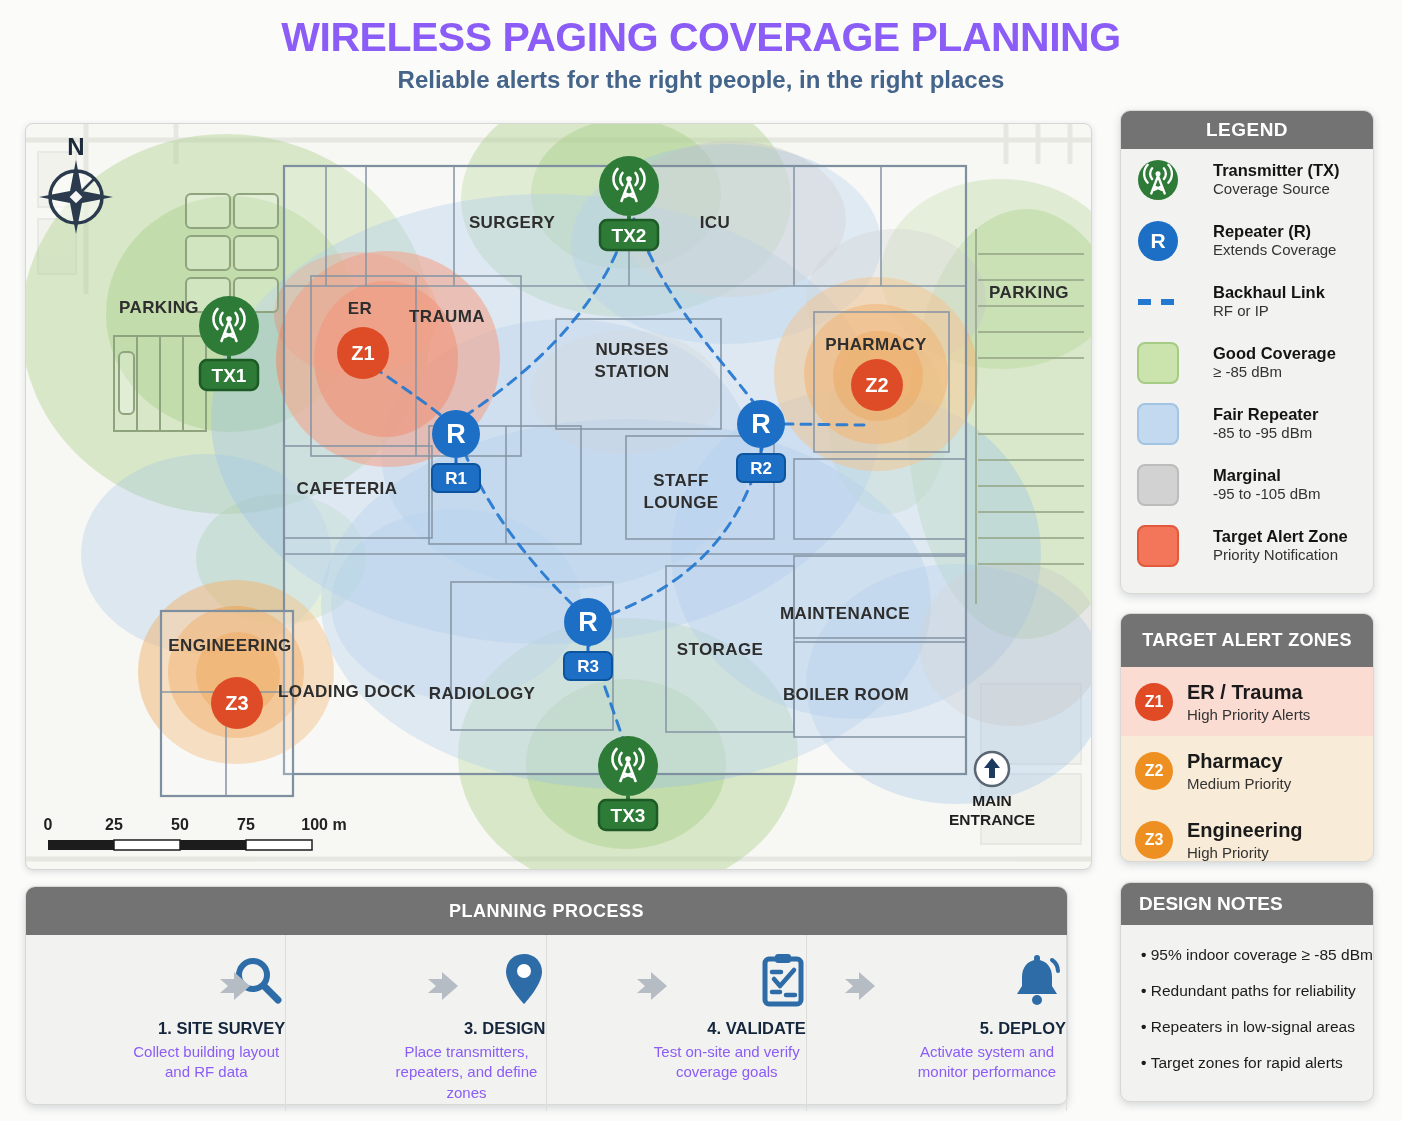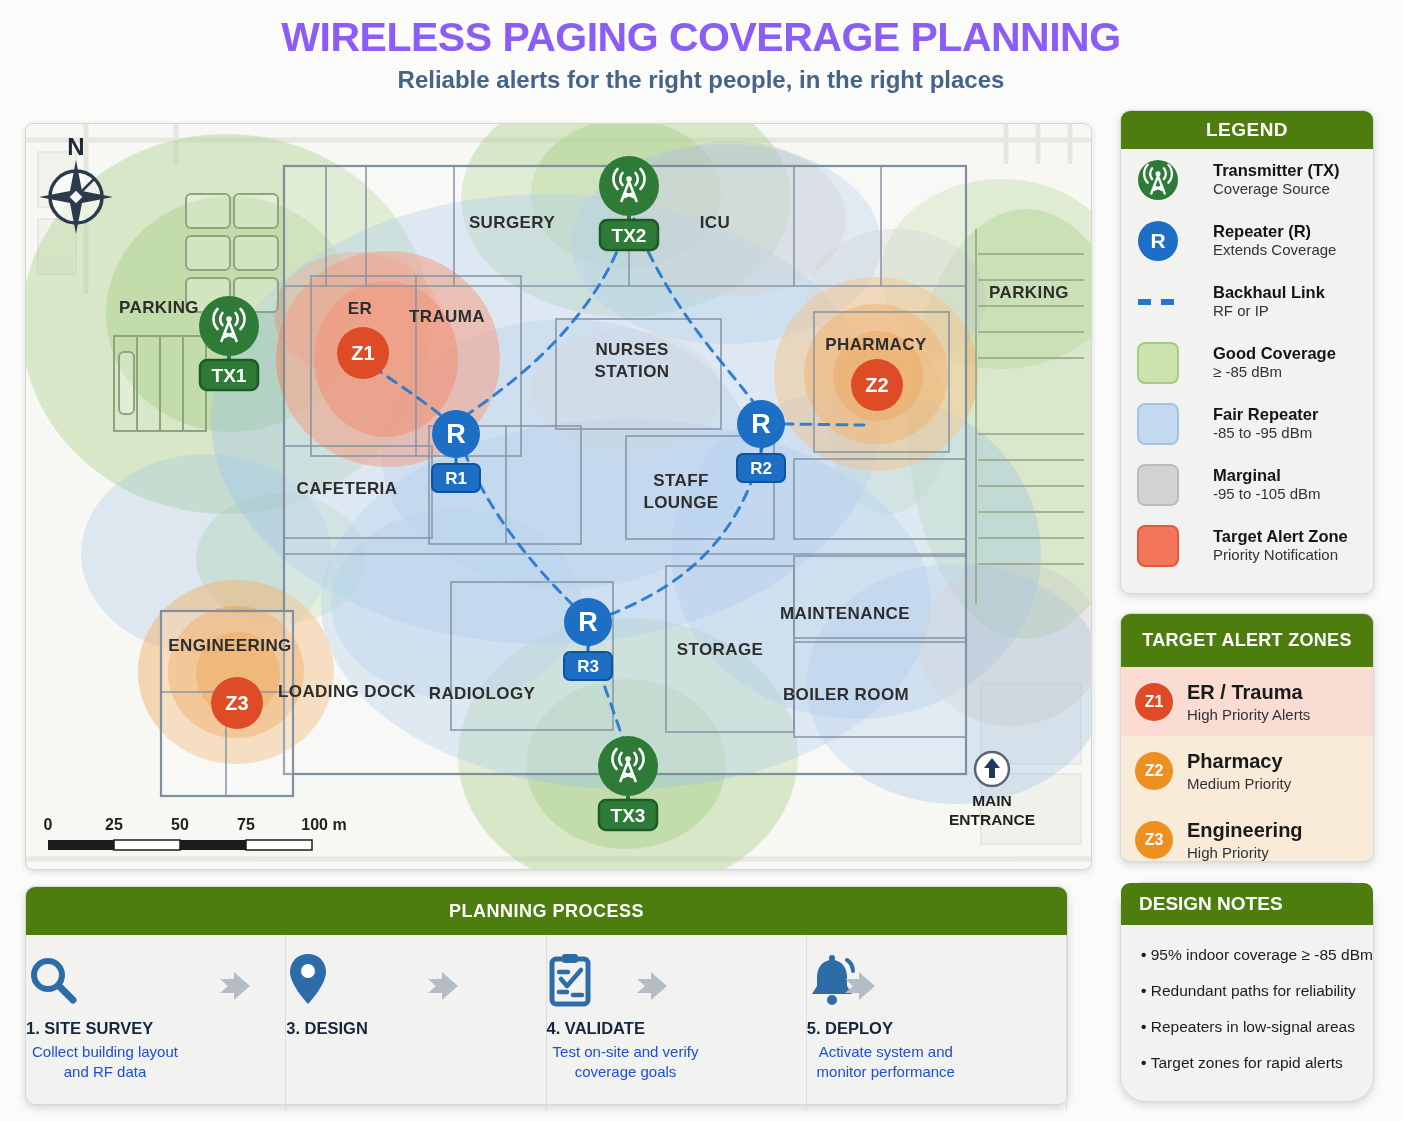--- a/index.html
+++ b/index.html
@@ -6,21 +6,21 @@
   .canvas{position:relative;width:1402px;height:1121px;background:#fbfbfa;overflow:hidden;
           font-family:"Liberation Sans","DejaVu Sans",sans-serif;}
   
   .title{position:absolute;left:0;top:14px;width:100%;text-align:center;
          font-size:41px;font-weight:800;letter-spacing:-.5px;color:#8b5cf6;}
   .subtitle{position:absolute;left:0;top:66px;width:100%;text-align:center;
             font-size:24px;font-weight:600;color:#44648a;}
   
   .panel{position:absolute;background:#f2f2f0;border:1px solid #d8d8d4;border-radius:10px;
          box-shadow:0 3px 8px rgba(40,50,60,.18);}
-  .panel-header{background:#4d7c0f;color:#fff;font-weight:700;text-align:left;
+  .panel-header{background:#737373;color:#fff;font-weight:700;text-align:left;
                 border-radius:9px 9px 0 0;display:flex;align-items:center;justify-content:center;}
   
   .map-panel{left:25px;top:123px;width:1065px;height:745px;background:#f7f7f4;
              border:1px solid #d6d6d2;border-radius:8px;box-shadow:0 2px 6px rgba(40,50,60,.15);
              position:absolute;overflow:hidden;}
   
   .legend{left:1120px;top:110px;width:252px;height:482px;}
   .legend .panel-header{height:38px;font-size:19px;letter-spacing:.5px;}
   .lrow{display:flex;align-items:center;gap:32px;padding:0 14px;height:61px;}
   .lico{width:46px;display:flex;justify-content:center;flex:none;}
@@ -40,34 +40,34 @@
   .zrow{display:flex;align-items:center;gap:14px;padding:0 14px;height:69px;}
   .zrow.z1{background:#fadcd3;}
   .zrow.z3{border-radius:0 0 9px 9px;}
   .zbadge{width:38px;height:38px;border-radius:50%;color:#fff;font-weight:700;font-size:16px;
           display:flex;align-items:center;justify-content:center;flex:none;}
   .zb1{background:#e04b26;}
   .zb23{background:#ee8f22;}
   .zname{font-size:20px;font-weight:700;color:#1a1a1a;line-height:1.3;}
   .zdesc{font-size:15px;color:#333;line-height:1.3;}
   
-  .notes{left:1120px;top:882px;width:252px;height:218px;border-radius:26px;}
+  .notes{left:1120px;top:882px;width:252px;height:218px;}
   .notes .panel-header{height:42px;font-size:19px;justify-content:flex-start;padding-left:18px;}
   .notes ul{margin:12px 8px 0 0;padding:0 12px 0 20px;list-style:none;}
   .notes li{font-size:15.5px;color:#1c1c1c;line-height:36px;white-space:nowrap;}
   .notes li::before{content:"• ";font-weight:700;}
   
   .process{left:25px;top:886px;width:1041px;height:217px;}
   .process .panel-header{height:48px;font-size:18px;letter-spacing:.5px;}
   .pbody{position:relative;display:flex;height:176px;}
-  .pstep{flex:1;display:flex;flex-direction:column;align-items:flex-start;padding-top:14px;}
+  .pstep{flex:1;display:flex;flex-direction:column;align-items:flex-end;padding-top:14px;}
   .pstep:not(:last-child){border-right:1px solid #dcdcda;}
   .picon{height:62px;display:flex;align-items:center;justify-content:center;}
   .ptitle{font-size:16.5px;font-weight:700;color:#14263c;margin-top:8px;}
-  .pdesc{font-size:15px;color:#1d4ed8;text-align:center;max-width:158px;line-height:1.35;margin-top:4px;}
+  .pdesc{font-size:15px;color:#8b5cf6;text-align:center;max-width:158px;line-height:1.35;margin-top:4px;}
   .parrow{position:absolute;top:36px;margin-left:-16px;}
 </style>
 </head>
 <body>
 
 <div class="canvas">
 
   <div class="title">WIRELESS PAGING COVERAGE PLANNING</div>
   <div class="subtitle">Reliable alerts for the right people, in the right places</div>
 
@@ -453,20 +453,21 @@
         <div class="pdesc">Collect building layout and RF data</div>
       </div>
       <div class="pstep">
         <div class="picon">
           <svg width="44" height="56" viewBox="0 0 44 56">
             <path d="M22 2 C11 2 4 10 4 20 c0 13 18 32 18 32 s18 -19 18 -32 C40 10 33 2 22 2 Z" fill="#2e6ca8"></path>
             <circle cx="22" cy="19" r="7" fill="#fff"></circle>
           </svg>
         </div>
         <div class="ptitle">3. DESIGN</div>
+        <div class="pdesc">Place transmitters, repeaters, and define zones</div>
       </div>
       <div class="pstep">
         <div class="picon">
           <svg width="46" height="56" viewBox="0 0 46 56" fill="none" stroke="#2e6ca8">
             <rect x="5" y="7" width="36" height="45" rx="4" stroke-width="5"></rect>
             <rect x="15" y="2" width="16" height="9" rx="3" fill="#2e6ca8" stroke="none"></rect>
             <path d="M12 20 h9 M14 27 l6 7 14 -16" stroke-width="4.5" stroke-linecap="round" stroke-linejoin="round"></path>
             <path d="M12 40 h8 M26 43 h9" stroke-width="4.5" stroke-linecap="round"></path>
           </svg>
         </div>

